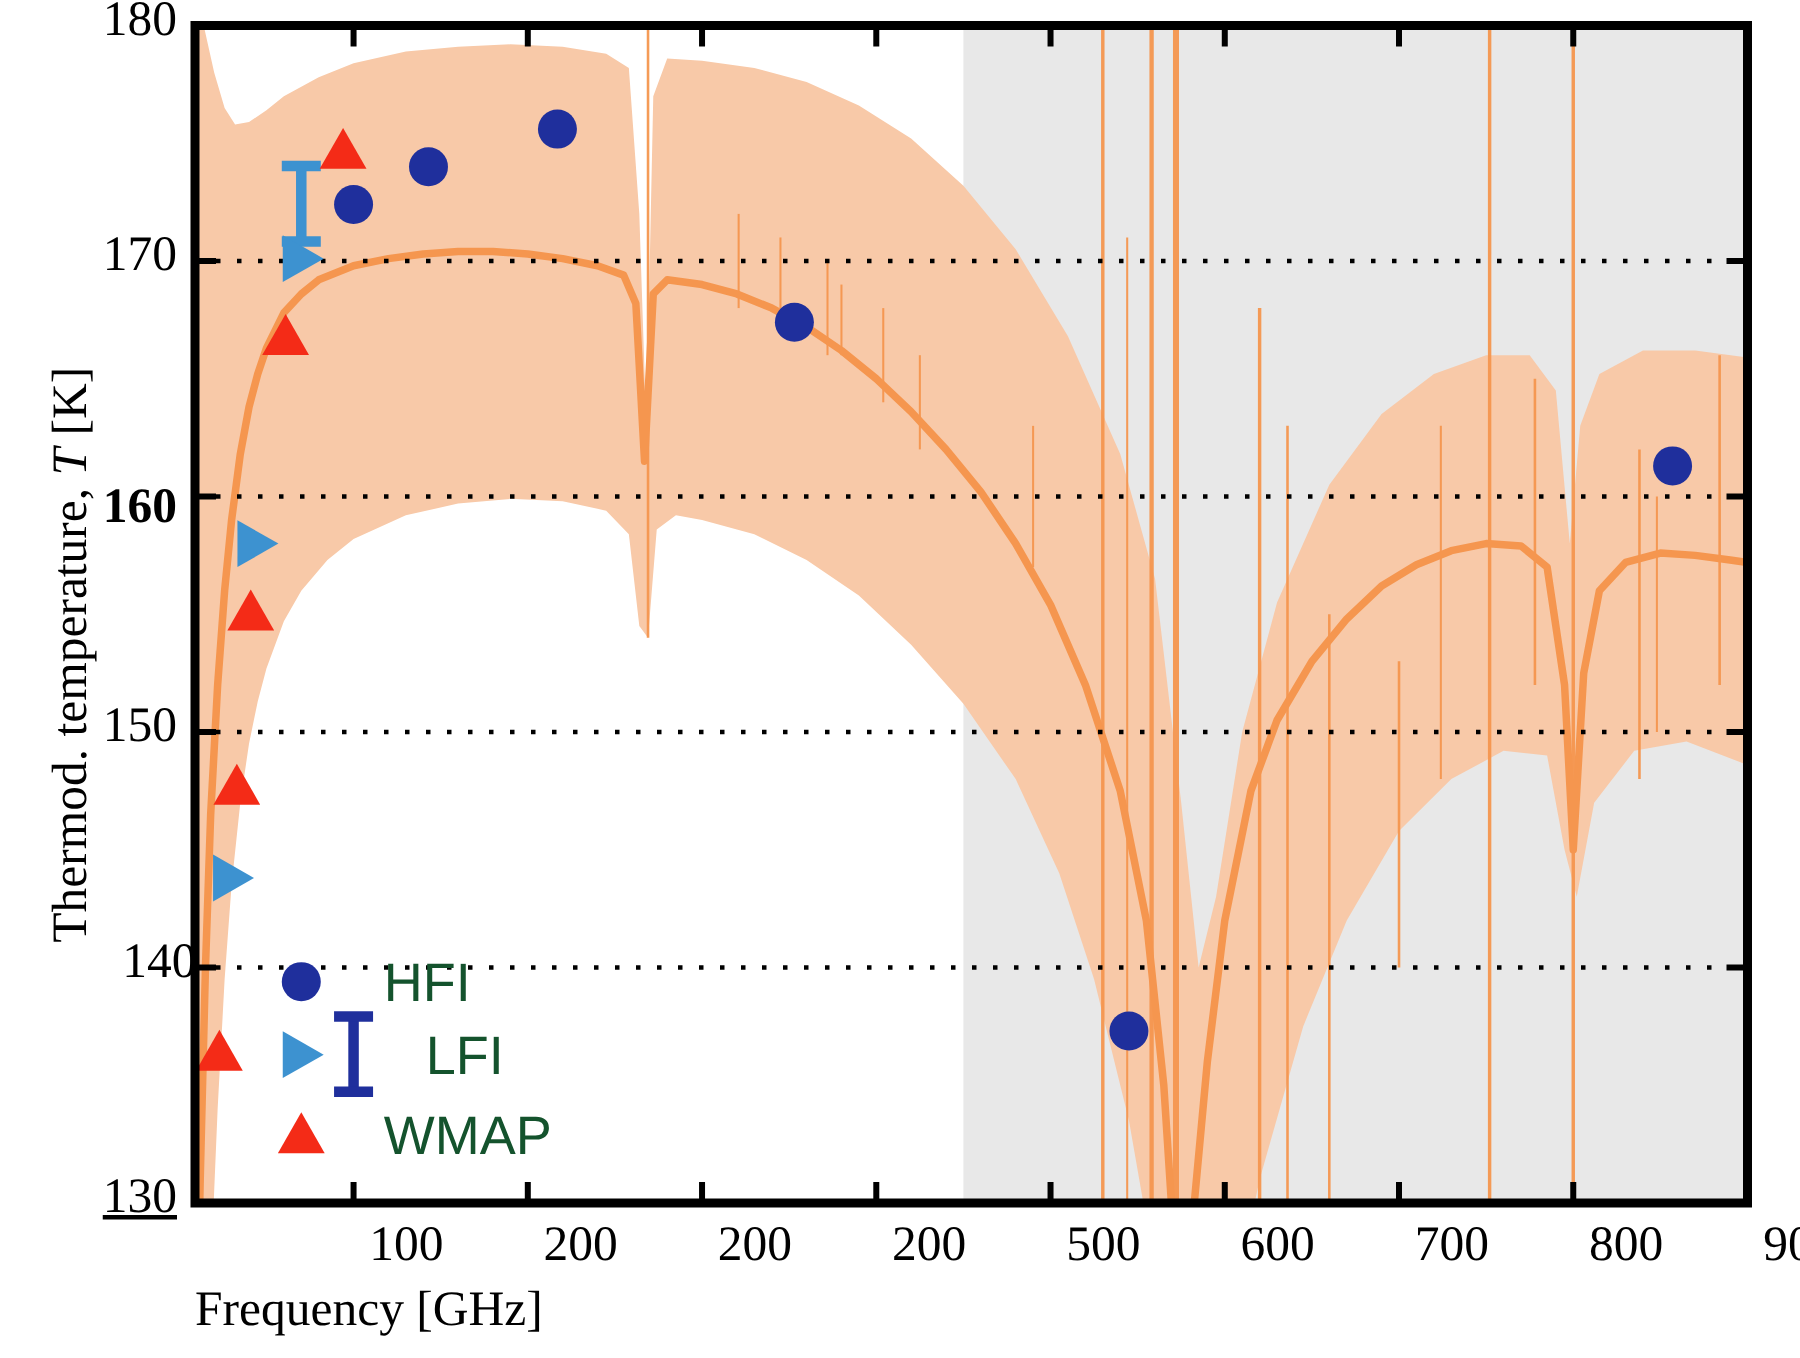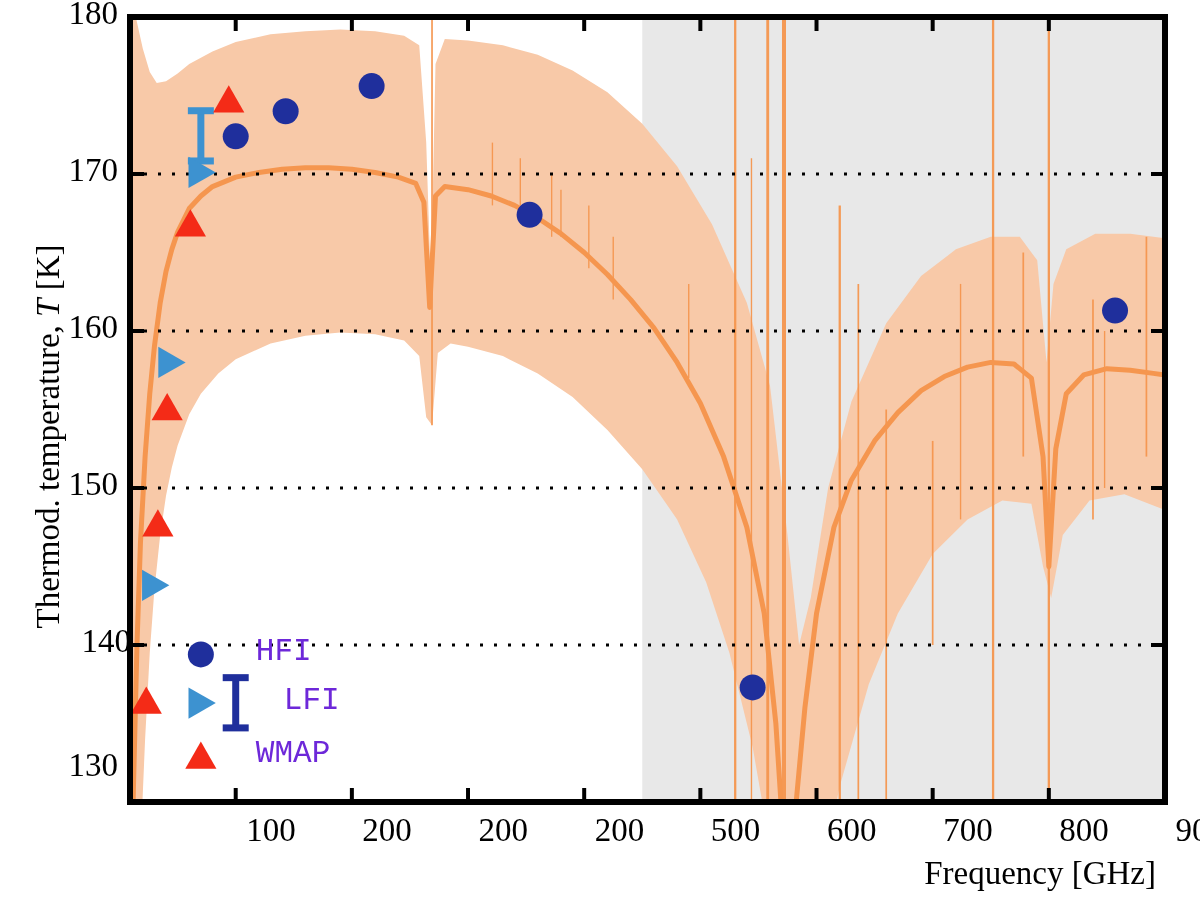--- a/index.html
+++ b/index.html
@@ -7,30 +7,30 @@
   #figure{position:relative;width:1200px;height:905px;background:#ffffff;}
   #plot-svg{position:absolute;left:0;top:0;width:1200px;height:905px;}
   .axis-label{
     position:absolute;color:#000;font-family:"Liberation Serif",serif;
     font-size:33px;white-space:nowrap;
   }
   #ylabel{
     left:-232px;top:418px;width:560px;text-align:center;
     transform:rotate(-90deg);transform-origin:center center;
   }
-  #xlabel{left:120px;top:855px;width:1036px;text-align:right;}
+  #xlabel{left:130px;top:855px;width:1036px;text-align:left;}
   .tick-text{
     position:absolute;color:#000;font-family:"Liberation Serif",serif;
     font-size:33px;white-space:nowrap;
   }
   .ytick{text-align:right;width:110px;}
   .xtick{text-align:right;width:120px;}
   .legend-text{
-    position:absolute;color:#6d28d9;font-family:Liberation Mono, monospace;
-    font-size:31px;white-space:nowrap;
+    position:absolute;color:#14532d;font-family:Liberation Sans, sans-serif;
+    font-size:36px;white-space:nowrap;
   }
 </style>
 </head>
 <body>
 
 <div id="figure">
 
   <svg id="plot-svg" viewBox="0 0 1200 905" preserveAspectRatio="none">
     <defs>
       <clipPath id="axesClip">
@@ -183,24 +183,24 @@
       </g>
   </svg>
 
   <div class="axis-label" id="ylabel">
     <span>Thermod. temperature, </span><span style="font-style:italic;font-family:'Liberation Serif',serif;">T</span><span> [K]</span>
   </div>
 
   <div class="axis-label" id="xlabel">Frequency [GHz]</div>
 
   <div id="tick-layer">
-      <div class="tick-text ytick" style="left: 8px; top: 747px;">130</div>
+      <div class="tick-text ytick" style="left: 8px; top: 780px; text-decoration: underline;">130</div>
       <div class="tick-text ytick" style="left: 21px; top: 623px;">140</div>
       <div class="tick-text ytick" style="left: 8px; top: 466px;">150</div>
-      <div class="tick-text ytick" style="left: 8px; top: 309px;">160</div>
+      <div class="tick-text ytick" style="left: 8px; top: 320px; font-weight: bold;">160</div>
       <div class="tick-text ytick" style="left: 8px; top: 152px;">170</div>
       <div class="tick-text ytick" style="left: 8px; top: -5px;">180</div>
       <div class="tick-text xtick" style="left: 175.707px; top: 812px;">100</div>
       <div class="tick-text xtick" style="left: 291.869px; top: 812px;">200</div>
       <div class="tick-text xtick" style="left: 408.03px; top: 812px;">200</div>
       <div class="tick-text xtick" style="left: 524.192px; top: 812px;">200</div>
       <div class="tick-text xtick" style="left: 640.354px; top: 812px;">500</div>
       <div class="tick-text xtick" style="left: 756.515px; top: 812px;">600</div>
       <div class="tick-text xtick" style="left: 872.677px; top: 812px;">700</div>
       <div class="tick-text xtick" style="left: 988.838px; top: 812px;">800</div>

